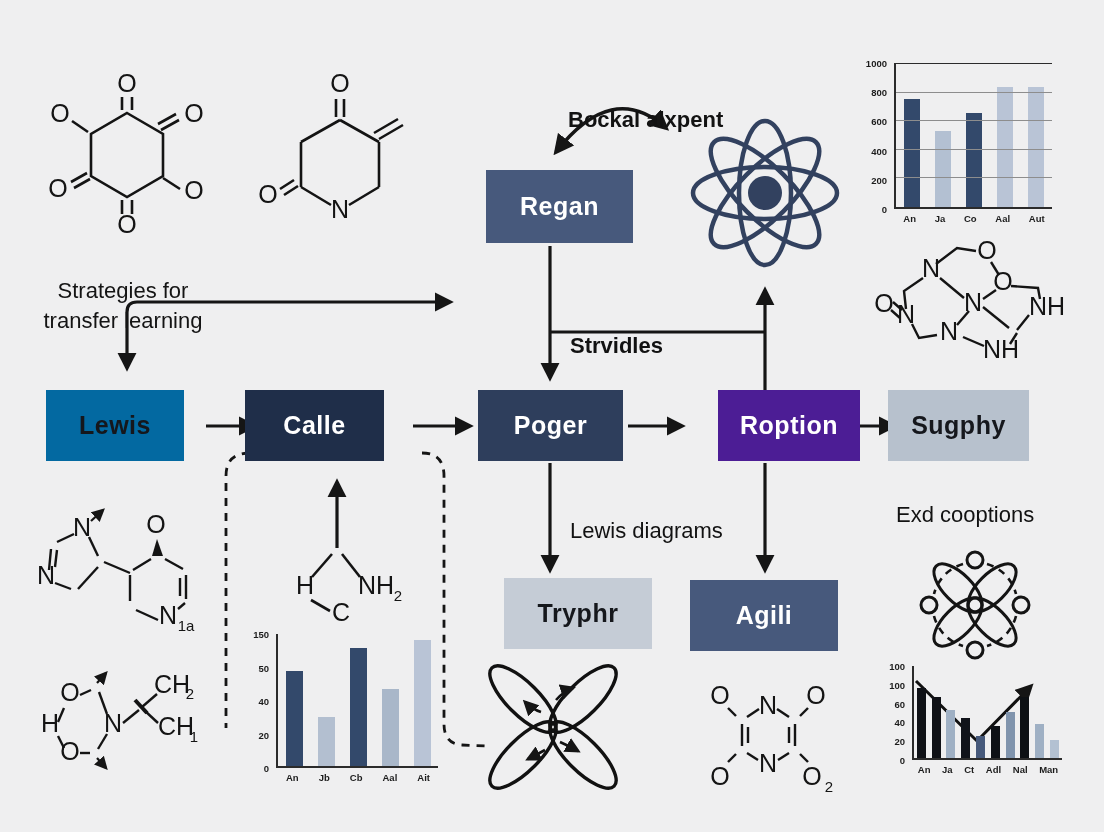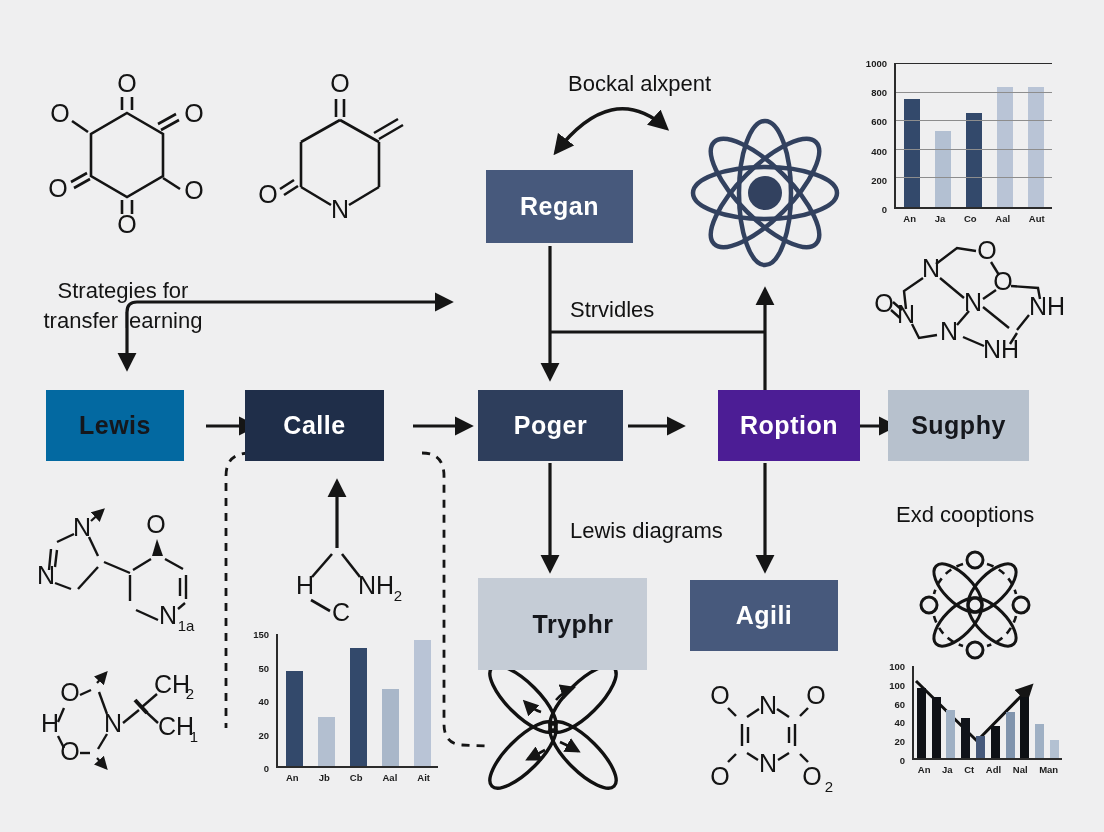--- a/index.html
+++ b/index.html
@@ -5,21 +5,21 @@
   html,body{margin:0;padding:0;background:#e4e3e4;}
   .stage{position:relative;width:1104px;height:832px;background:#efeff0;overflow:hidden;
          font-family:"Liberation Sans", sans-serif;color:#141414;}
   .stage svg.overlay{position:absolute;left:0;top:0;}
   svg text{font-family:"Liberation Sans", sans-serif;fill:#141414;font-weight:500;}
   .chemtxt{font-size:25px;}
   .chemsub{font-size:15px;}
   .node{position:absolute;display:flex;align-items:center;justify-content:center;
         font-weight:700;font-size:25px;letter-spacing:.5px;}
   .elabel{position:absolute;font-size:22px;color:#121212;white-space:nowrap;}
-  .w600{font-weight:400;}
+  .w600{font-weight:700;margin-top:36px;}
   .caption{position:absolute;text-align:center;font-size:22px;font-weight:500;line-height:1.35;margin-top:40px;}
   
   .chart{position:absolute;}
   .chart .plot{position:absolute;left:var(--pl);right:2px;top:var(--pt);bottom:var(--pb);
                border-left:2px solid #2b2b2b;border-bottom:2px solid #2b2b2b;}
   .chart.topline .plot{border-top:1.5px solid #2b2b2b;}
   .chart .yaxis{position:absolute;left:0;width:calc(var(--pl) - 5px);top:var(--pt);bottom:var(--pb);}
   .chart .ytick{position:absolute;right:2px;transform:translateY(50%);font-size:9.5px;font-weight:600;color:#1c1c1c;}
   .chart .gridline{position:absolute;left:0;right:0;height:1px;background:#8d8d8d;}
   .chart .bars{position:absolute;left:0;right:0;top:0;bottom:0;display:flex;align-items:flex-end;justify-content:space-around;}
@@ -239,21 +239,21 @@
 
     <path d="M916,681 L977,741 L1031,686" stroke="#111111" stroke-width="3" fill="none" marker-end="url(#ah)"></path>
   </svg>
 
   <div class="node" style="left:478px;top:170px;width:147px;height:73px;background:#47597c;color:#ffffff;margin-left:8px;">Regan</div>
   <div class="node" style="left:46px;top:390px;width:138px;height:71px;background:#0369a1;color:#15171c;">Lewis</div>
   <div class="node" style="left:245px;top:390px;width:139px;height:71px;background:#1f2e49;color:#ffffff;">Calle</div>
   <div class="node" style="left:478px;top:390px;width:145px;height:71px;background:#2e3e5c;color:#ffffff;">Poger</div>
   <div class="node" style="left:718px;top:390px;width:142px;height:71px;background:#4c1d95;color:#ffffff;">Roption</div>
   <div class="node" style="left:888px;top:390px;width:141px;height:71px;background:#b7c1cd;color:#15171c;">Sugphy</div>
-  <div class="node" style="left:478px;top:578px;width:148px;height:92px;background:#c5ccd6;color:#15171c;padding-left:21px;">Tryphr</div>
+  <div class="node" style="left:504px;top:578px;width:148px;height:71px;background:#c5ccd6;color:#15171c;">Tryphr</div>
   <div class="node" style="left:690px;top:580px;width:148px;height:71px;background:#47597c;color:#ffffff;">Agili</div>
 
   <div class="caption" style="left:18px;top:236px;width:210px;">
     <div>Strategies for</div>
     <div>transfer learning</div>
   </div>
   <div class="elabel w600" style="left:568px;top:71px;">Bockal alxpent</div>
   <div class="elabel w600" style="left:570px;top:297px;">Strvidles</div>
   <div class="elabel" style="left:570px;top:518px;">Lewis diagrams</div>
   <div class="elabel" style="left:896px;top:502px;">Exd cooptions</div>

